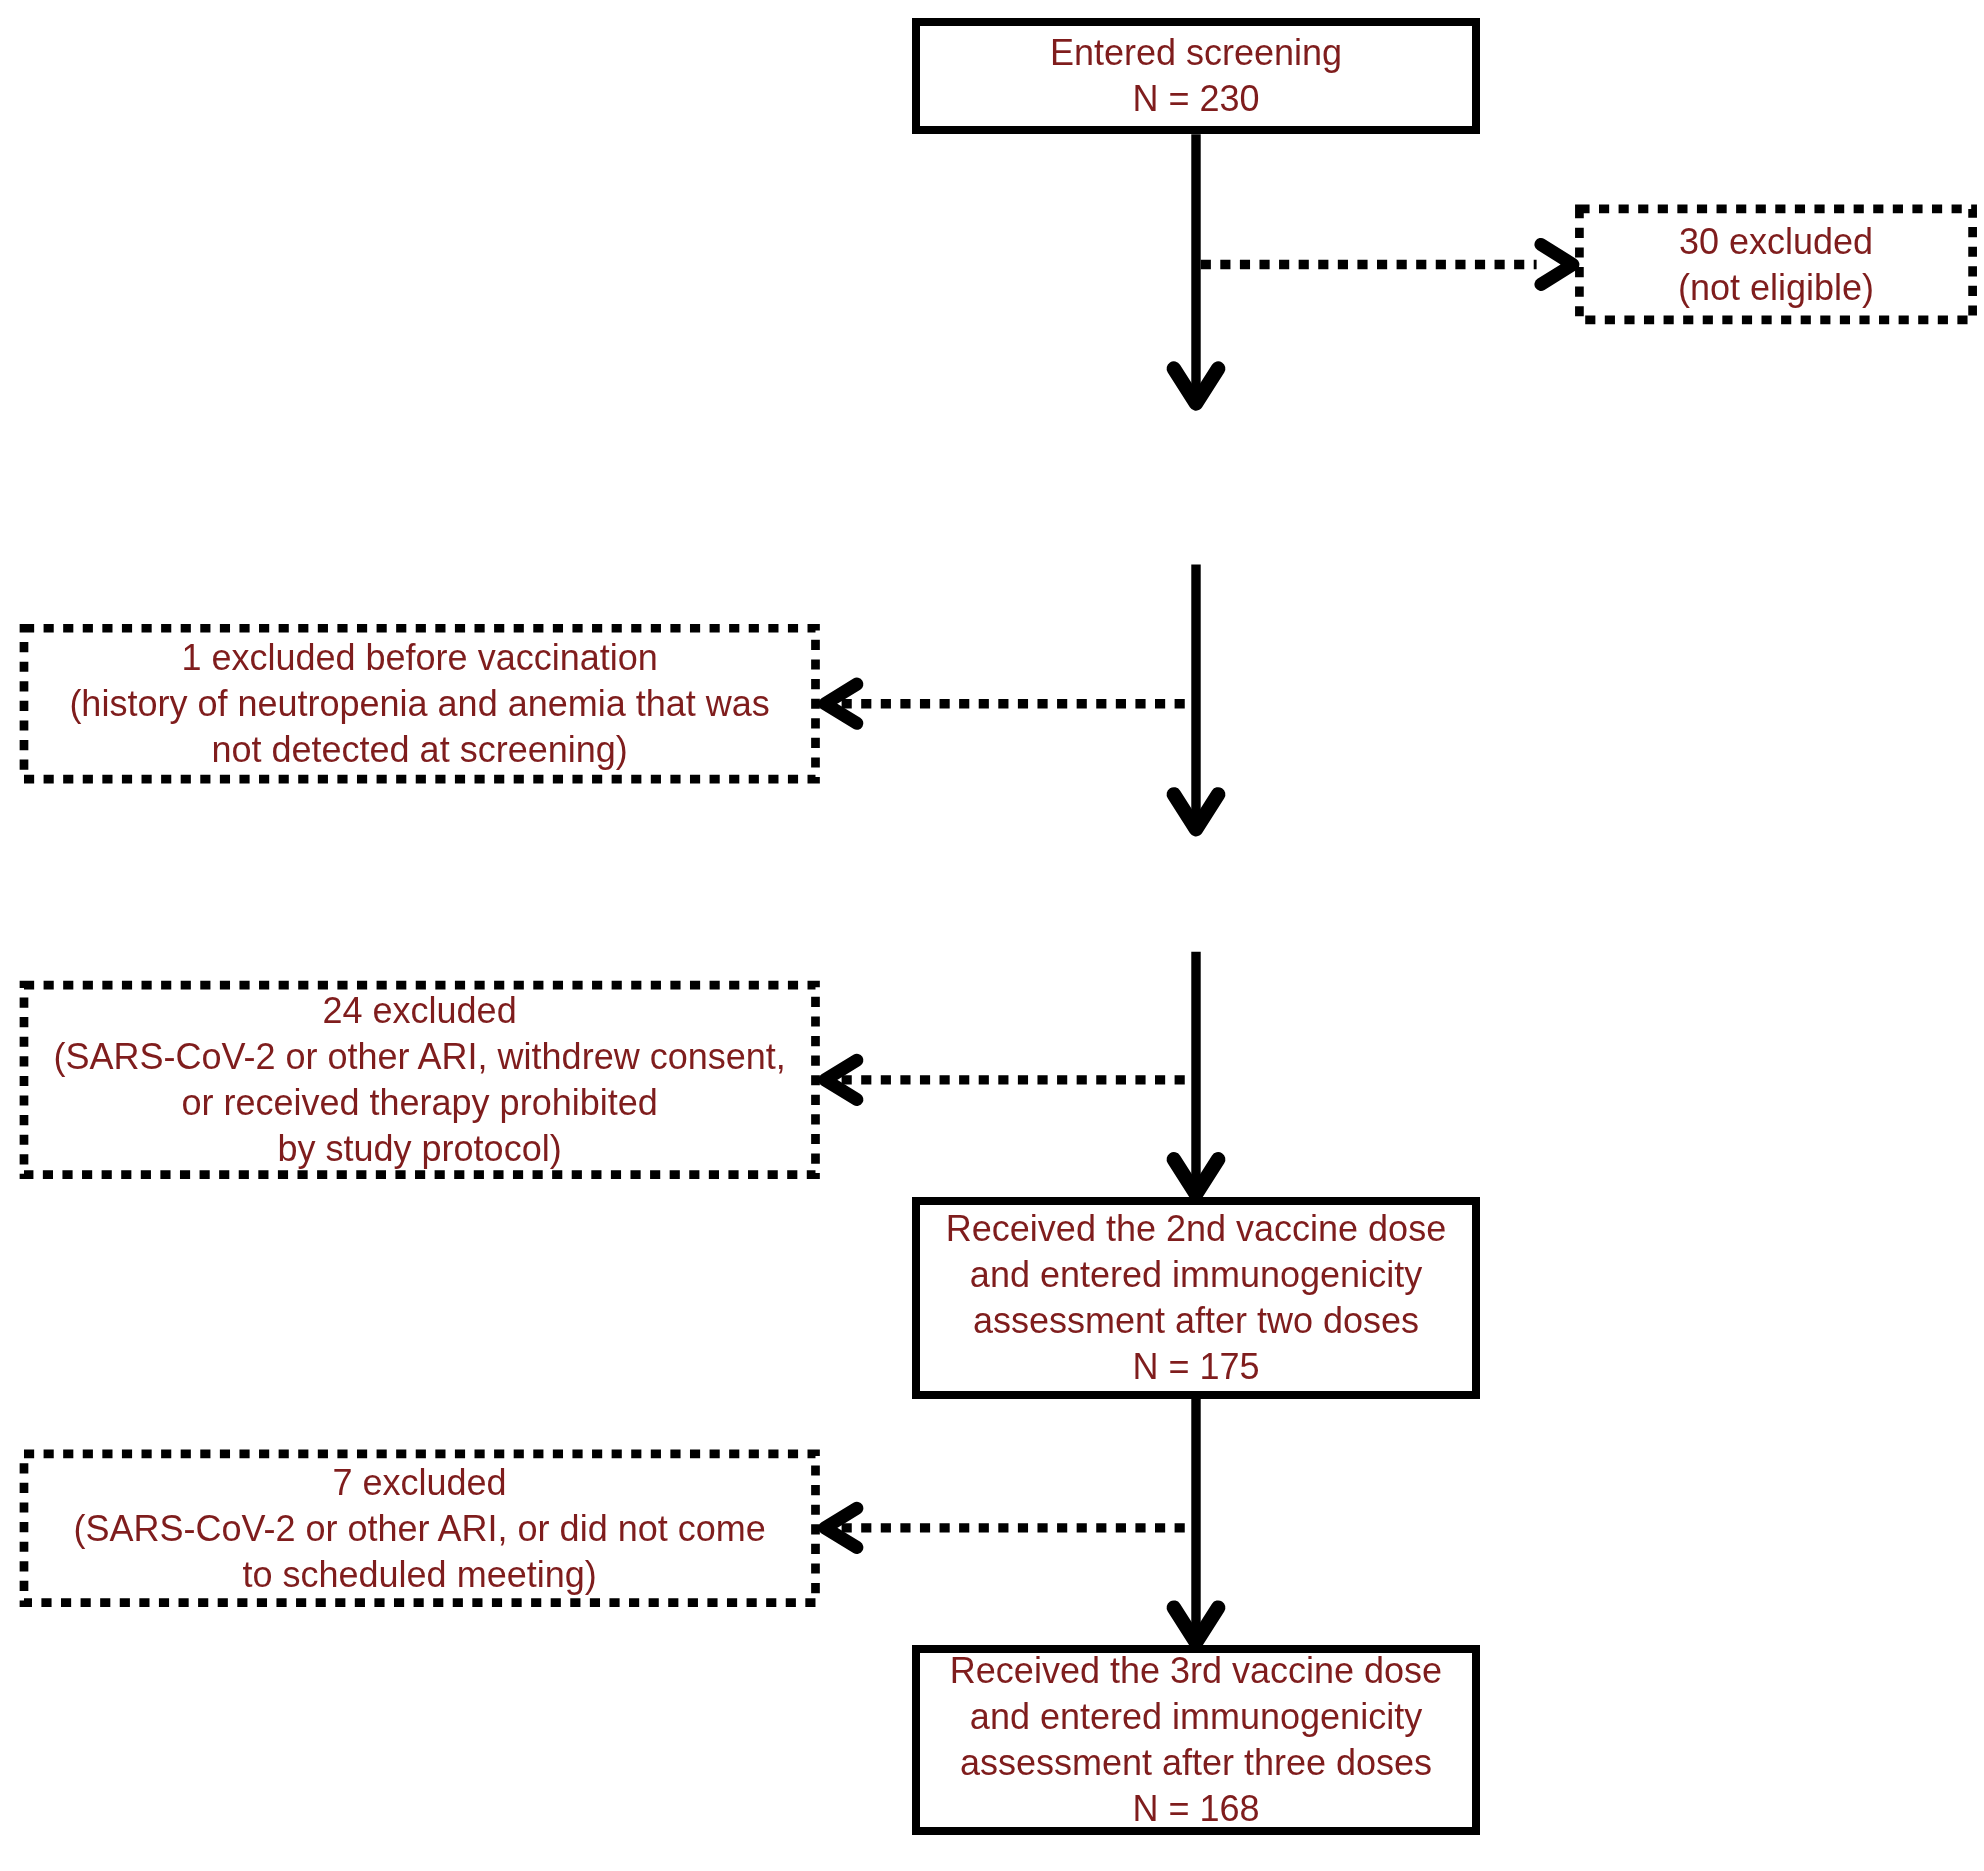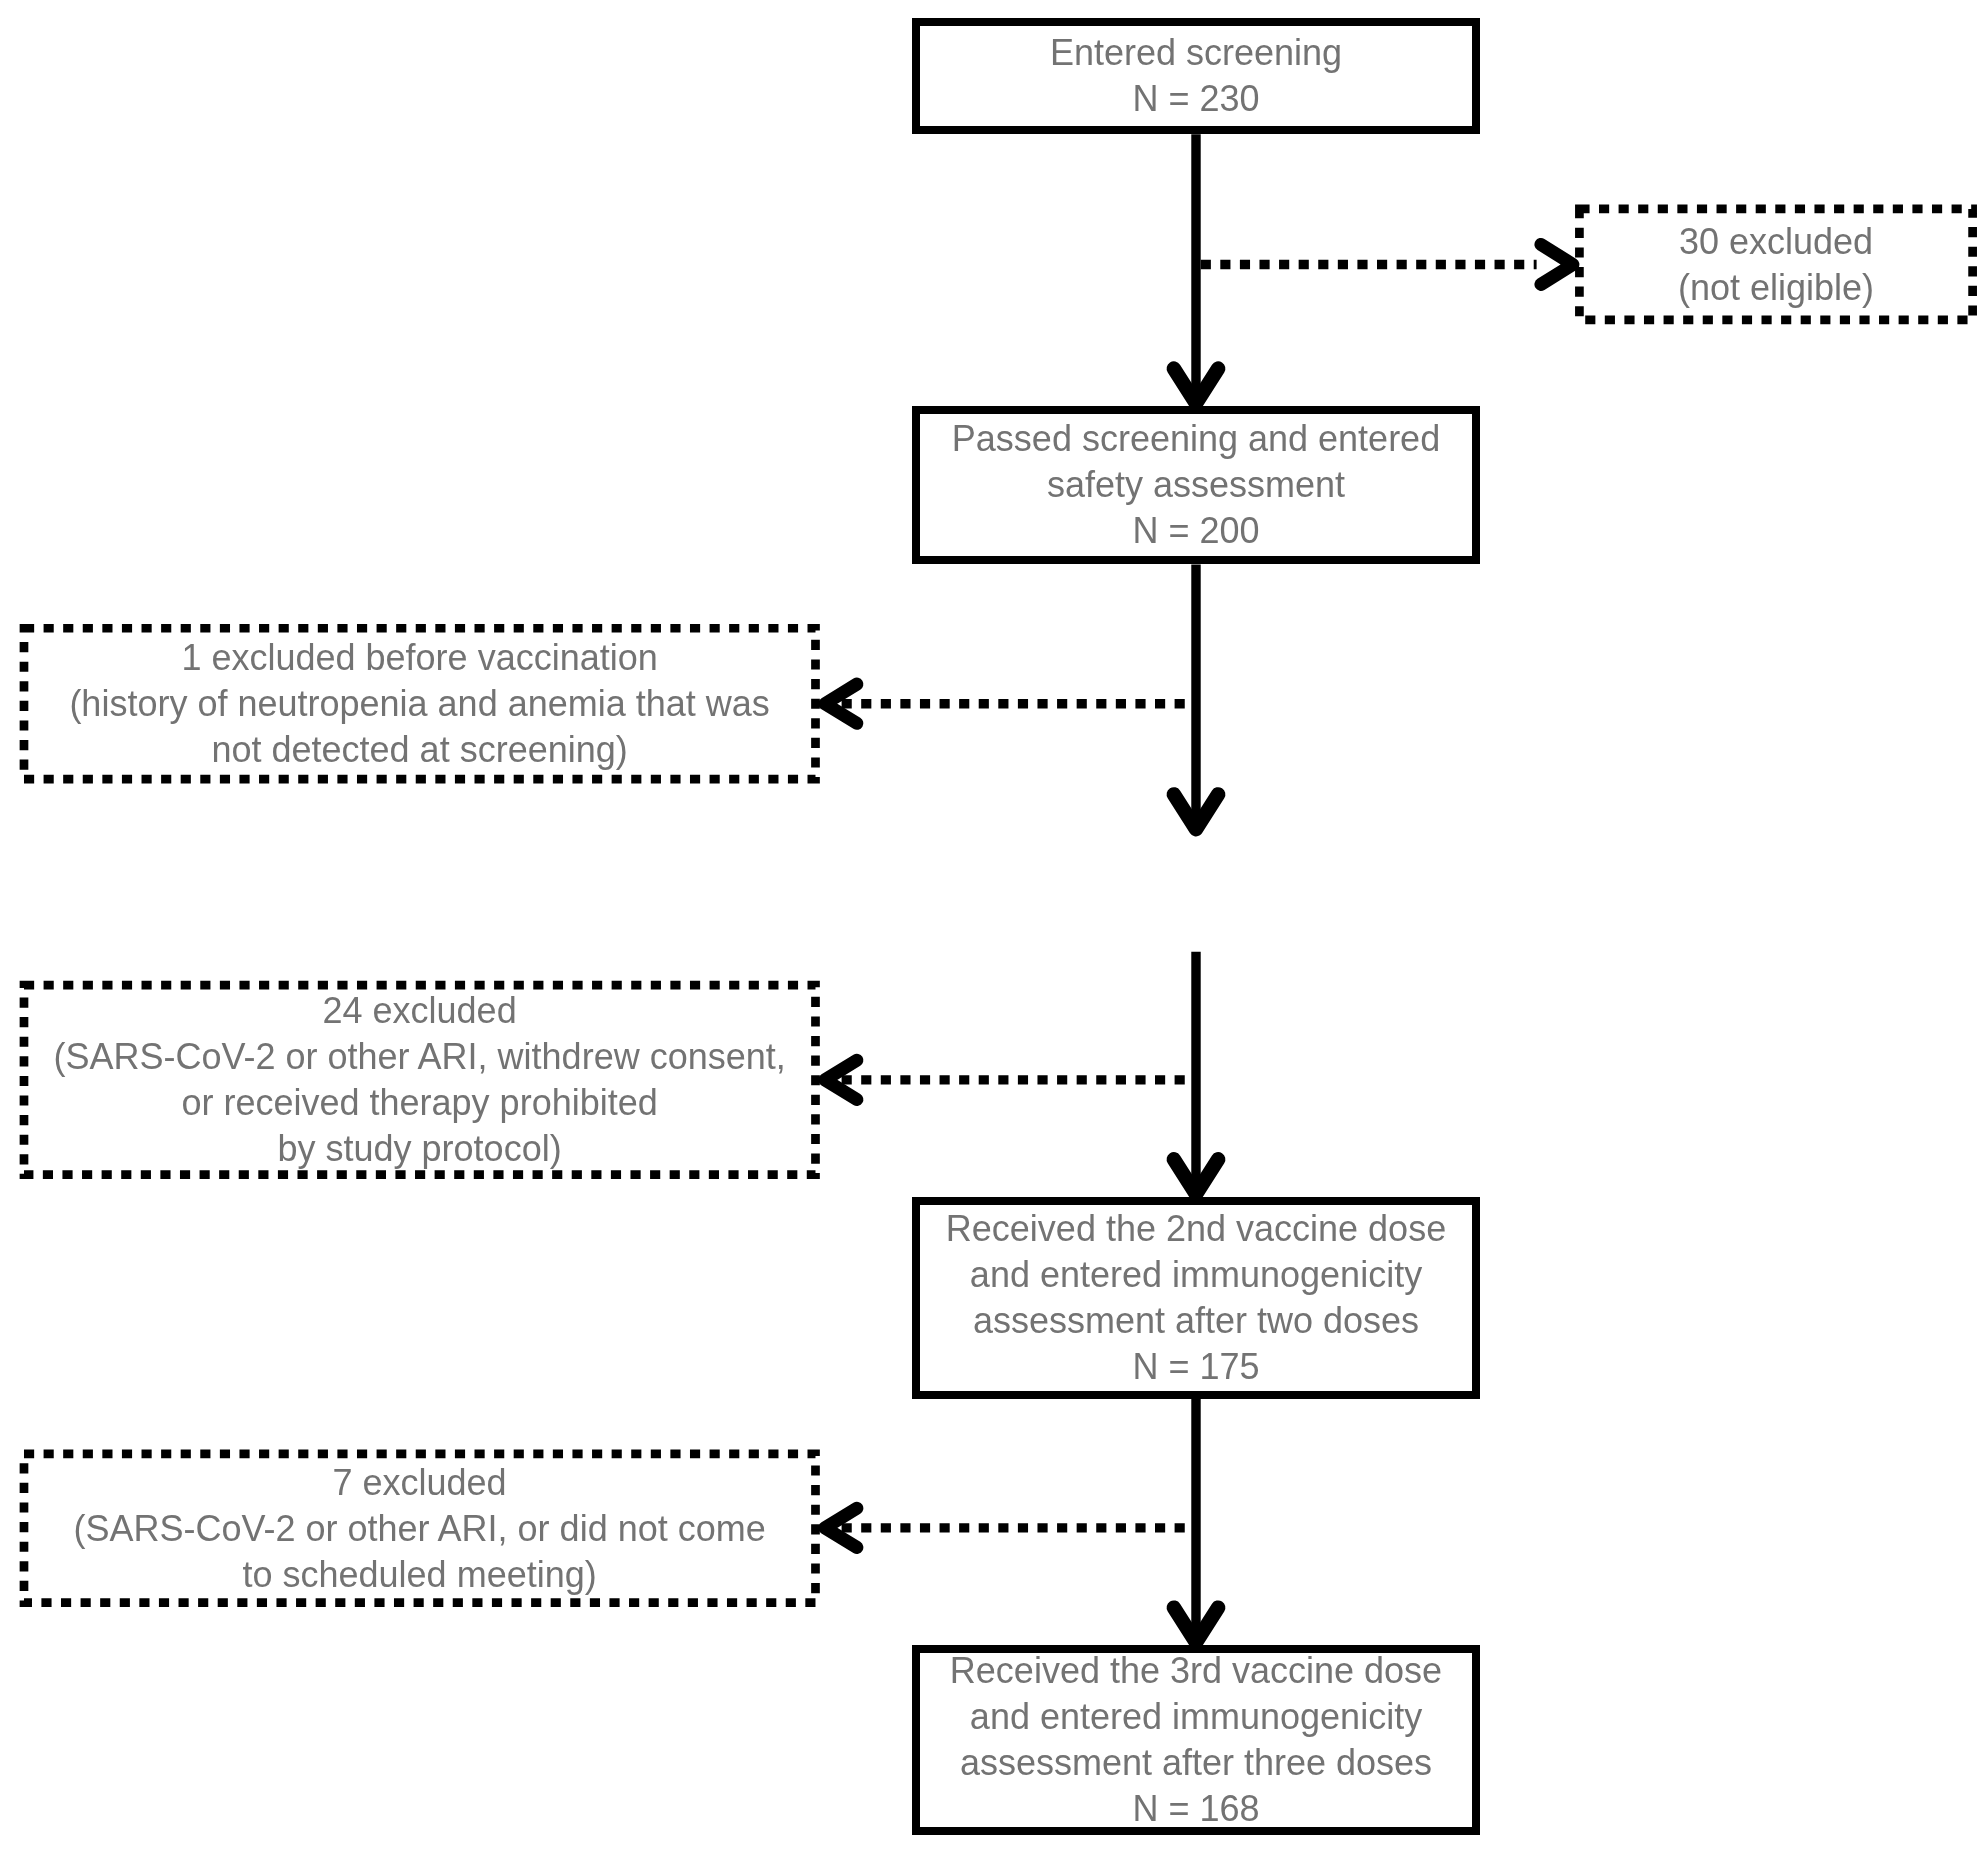--- a/index.html
+++ b/index.html
@@ -22,21 +22,21 @@
   }
   .box {
     position: absolute;
     box-sizing: border-box;
     display: flex;
     align-items: center;
     justify-content: center;
     text-align: center;
     font-size: 36px;
     line-height: 46px;
-    color: #737373;
+    color: #7f1d1d;
   }
   .box span {
     display: block;
     width: 100%;
     white-space: pre-line;
   }
   .solid {
     border: 8.7px solid #000000;
     background: #ffffff;
   }
@@ -96,25 +96,20 @@
       <path d="M1181,943 L1137,970 L1181,997"></path>
       <path d="M1181,1461.5 L1137,1488.5 L1181,1515.5"></path>
       <path d="M1181,2079 L1137,2106 L1181,2133"></path>
     </g>
   </svg>
 
   <div class="box solid" id="mb0">
     <span>Entered screening
 N = 230</span>
   </div>
-  <div class="box solid" id="mb1">
-    <span>Passed screening and entered
-safety assessment
-N = 200</span>
-  </div>
   <div class="box solid" id="mb3">
     <span>Received the 2nd vaccine dose
 and entered immunogenicity
 assessment after two doses
 N = 175</span>
   </div>
   <div class="box solid" id="mb4">
     <span>Received the 3rd vaccine dose
 and entered immunogenicity
 assessment after three doses

